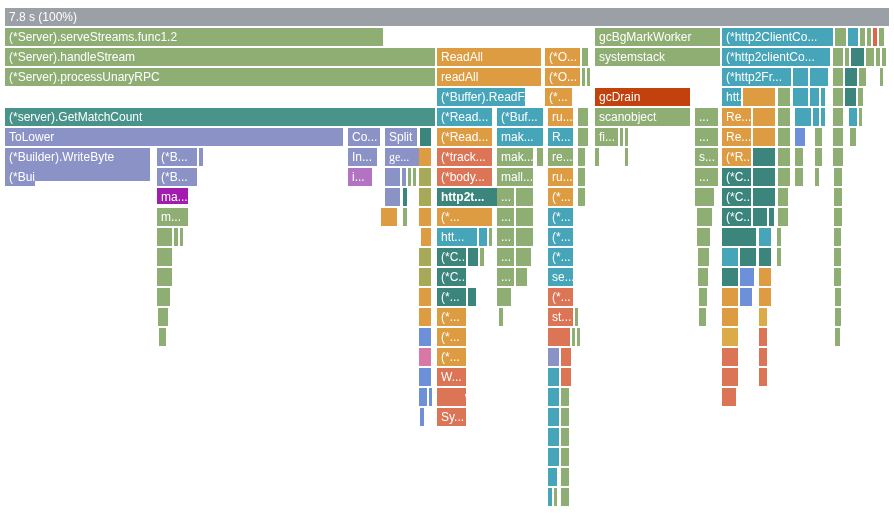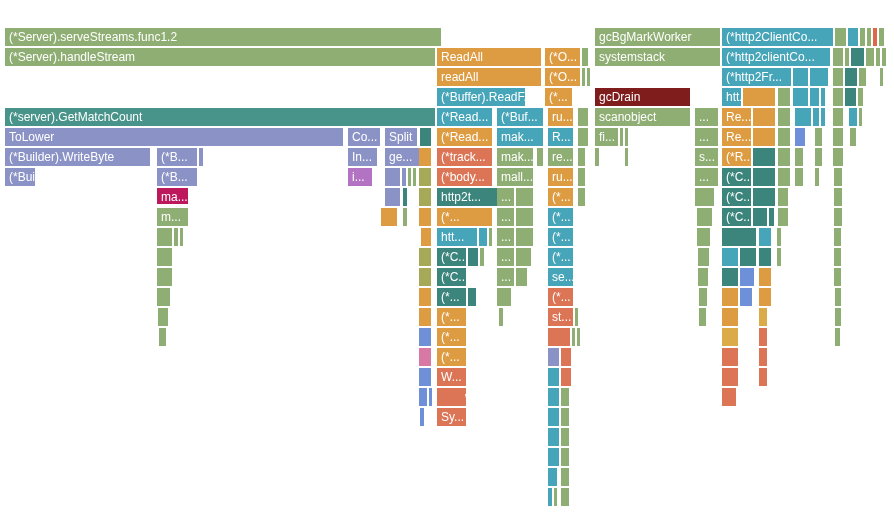--- a/index.html
+++ b/index.html
@@ -7,55 +7,57 @@
          font-family:"Liberation Sans",sans-serif;}
   .frame{position:absolute;height:18px;line-height:18px;font-size:12px;color:#ffffff;
          overflow:hidden;white-space:nowrap;padding-left:4px;box-sizing:border-box;
          cursor:pointer;}
   .frame.nolabel{padding-left:0;}
 </style>
 </head>
 <body>
 
 <div id="stage">
-    <div class="frame" title="(*Server).serveStreams.func1.2" style="left: 5px; top: 28px; width: 436px; height: 18px; background: rgb(143, 174, 115);">(*Server).serveStreams.func1.2</div>
+    <div class="frame" title="7.8 s (100%)" style="left: 5px; top: 8px; width: 884px; height: 18px; background: rgb(154, 160, 166);">7.8 s (100%)</div>
+    <div class="frame" title="(*Server).serveStreams.func1.2" style="left: 5px; top: 28px; width: 378px; height: 18px; background: rgb(143, 174, 115);">(*Server).serveStreams.func1.2</div>
     <div class="frame" title="gcBgMarkWorker" style="left: 595px; top: 28px; width: 125px; height: 18px; background: rgb(143, 174, 115);">gcBgMarkWorker</div>
     <div class="frame" title="(*http2ClientCo..." style="left: 722px; top: 28px; width: 111px; height: 18px; background: rgb(71, 165, 185);">(*http2ClientCo...</div>
     <div class="frame nolabel" style="left: 835px; top: 28px; width: 11px; height: 18px; background: rgb(143, 174, 115);"></div>
     <div class="frame nolabel" style="left: 848px; top: 28px; width: 10px; height: 18px; background: rgb(71, 165, 185);"></div>
     <div class="frame nolabel" style="left: 860px; top: 28px; width: 5px; height: 18px; background: rgb(143, 174, 115);"></div>
     <div class="frame nolabel" style="left: 867px; top: 28px; width: 4px; height: 18px; background: rgb(143, 174, 115);"></div>
     <div class="frame nolabel" style="left: 873px; top: 28px; width: 4px; height: 18px; background: rgb(224, 101, 74);"></div>
     <div class="frame nolabel" style="left: 879px; top: 28px; width: 5px; height: 18px; background: rgb(143, 174, 115);"></div>
     <div class="frame" title="(*Server).handleStream" style="left: 5px; top: 48px; width: 430px; height: 18px; background: rgb(143, 174, 115);">(*Server).handleStream</div>
     <div class="frame" title="ReadAll" style="left: 437px; top: 48px; width: 104px; height: 18px; background: rgb(222, 156, 66);">ReadAll</div>
     <div class="frame" title="(*O..." style="left: 545px; top: 48px; width: 35px; height: 18px; background: rgb(222, 156, 66);">(*O...</div>
     <div class="frame nolabel" style="left: 582px; top: 48px; width: 6px; height: 18px; background: rgb(143, 174, 115);"></div>
     <div class="frame" title="systemstack" style="left: 595px; top: 48px; width: 125px; height: 18px; background: rgb(143, 174, 115);">systemstack</div>
     <div class="frame" title="(*http2clientCo..." style="left: 722px; top: 48px; width: 108px; height: 18px; background: rgb(71, 165, 185);">(*http2clientCo...</div>
     <div class="frame nolabel" style="left: 833px; top: 48px; width: 10px; height: 18px; background: rgb(143, 174, 115);"></div>
     <div class="frame nolabel" style="left: 845px; top: 48px; width: 4px; height: 18px; background: rgb(143, 174, 115);"></div>
     <div class="frame nolabel" style="left: 851px; top: 48px; width: 13px; height: 18px; background: rgb(59, 133, 124);"></div>
     <div class="frame nolabel" style="left: 866px; top: 48px; width: 8px; height: 18px; background: rgb(143, 174, 115);"></div>
     <div class="frame nolabel" style="left: 876px; top: 48px; width: 4px; height: 18px; background: rgb(143, 174, 115);"></div>
     <div class="frame nolabel" style="left: 882px; top: 48px; width: 4px; height: 18px; background: rgb(143, 174, 115);"></div>
+    <div class="frame" title="(*Server).processUnaryRPC" style="left: 5px; top: 68px; width: 430px; height: 18px; background: rgb(143, 174, 115);">(*Server).processUnaryRPC</div>
     <div class="frame" title="readAll" style="left: 437px; top: 68px; width: 104px; height: 18px; background: rgb(222, 156, 66);">readAll</div>
     <div class="frame" title="(*O..." style="left: 545px; top: 68px; width: 35px; height: 18px; background: rgb(222, 156, 66);">(*O...</div>
     <div class="frame nolabel" style="left: 582px; top: 68px; width: 3px; height: 18px; background: rgb(143, 174, 115);"></div>
     <div class="frame nolabel" style="left: 587px; top: 68px; width: 3px; height: 18px; background: rgb(143, 174, 115);"></div>
     <div class="frame" title="(*http2Fr..." style="left: 722px; top: 68px; width: 69px; height: 18px; background: rgb(71, 165, 185);">(*http2Fr...</div>
     <div class="frame nolabel" style="left: 793px; top: 68px; width: 15px; height: 18px; background: rgb(71, 165, 185);"></div>
     <div class="frame nolabel" style="left: 810px; top: 68px; width: 18px; height: 18px; background: rgb(71, 165, 185);"></div>
     <div class="frame nolabel" style="left: 833px; top: 68px; width: 10px; height: 18px; background: rgb(143, 174, 115);"></div>
     <div class="frame nolabel" style="left: 845px; top: 68px; width: 12px; height: 18px; background: rgb(59, 133, 124);"></div>
     <div class="frame nolabel" style="left: 859px; top: 68px; width: 7px; height: 18px; background: rgb(143, 174, 115);"></div>
     <div class="frame nolabel" style="left: 880px; top: 68px; width: 3px; height: 18px; background: rgb(143, 174, 115);"></div>
     <div class="frame" title="(*Buffer).ReadF..." style="left: 437px; top: 88px; width: 88px; height: 18px; background: rgb(71, 165, 185);">(*Buffer).ReadF...</div>
     <div class="frame" title="(*..." style="left: 545px; top: 88px; width: 27px; height: 18px; background: rgb(222, 156, 66);">(*...</div>
-    <div class="frame" title="gcDrain" style="left: 595px; top: 88px; width: 95px; height: 18px; background: #7f1d1d;">gcDrain</div>
+    <div class="frame" title="gcDrain" style="left: 595px; top: 88px; width: 95px; height: 18px; background: #c2410c;">gcDrain</div>
     <div class="frame" title="htt..." style="left: 722px; top: 88px; width: 19px; height: 18px; background: rgb(71, 165, 185);">htt...</div>
     <div class="frame nolabel" style="left: 743px; top: 88px; width: 32px; height: 18px; background: rgb(222, 156, 66);"></div>
     <div class="frame nolabel" style="left: 778px; top: 88px; width: 12px; height: 18px; background: rgb(143, 174, 115);"></div>
     <div class="frame nolabel" style="left: 793px; top: 88px; width: 15px; height: 18px; background: rgb(71, 165, 185);"></div>
     <div class="frame nolabel" style="left: 810px; top: 88px; width: 9px; height: 18px; background: rgb(71, 165, 185);"></div>
     <div class="frame nolabel" style="left: 821px; top: 88px; width: 4px; height: 18px; background: rgb(71, 165, 185);"></div>
     <div class="frame nolabel" style="left: 833px; top: 88px; width: 10px; height: 18px; background: rgb(143, 174, 115);"></div>
     <div class="frame nolabel" style="left: 845px; top: 88px; width: 11px; height: 18px; background: rgb(59, 133, 124);"></div>
     <div class="frame nolabel" style="left: 858px; top: 88px; width: 5px; height: 18px; background: rgb(143, 174, 115);"></div>
     <div class="frame" title="(*server).GetMatchCount" style="left: 5px; top: 108px; width: 430px; height: 18px; background: rgb(73, 148, 138);">(*server).GetMatchCount</div>
@@ -86,25 +88,25 @@
     <div class="frame nolabel" style="left: 620px; top: 128px; width: 3px; height: 18px; background: rgb(143, 174, 115);"></div>
     <div class="frame nolabel" style="left: 625px; top: 128px; width: 3px; height: 18px; background: rgb(143, 174, 115);"></div>
     <div class="frame" title="..." style="left: 695px; top: 128px; width: 23px; height: 18px; background: rgb(143, 174, 115);">...</div>
     <div class="frame" title="Re..." style="left: 722px; top: 128px; width: 29px; height: 18px; background: rgb(222, 156, 66);">Re...</div>
     <div class="frame nolabel" style="left: 753px; top: 128px; width: 22px; height: 18px; background: rgb(222, 156, 66);"></div>
     <div class="frame nolabel" style="left: 778px; top: 128px; width: 12px; height: 18px; background: rgb(143, 174, 115);"></div>
     <div class="frame nolabel" style="left: 795px; top: 128px; width: 10px; height: 18px; background: rgb(110, 144, 217);"></div>
     <div class="frame nolabel" style="left: 815px; top: 128px; width: 7px; height: 18px; background: rgb(143, 174, 115);"></div>
     <div class="frame nolabel" style="left: 833px; top: 128px; width: 10px; height: 18px; background: rgb(143, 174, 115);"></div>
     <div class="frame nolabel" style="left: 850px; top: 128px; width: 6px; height: 18px; background: rgb(143, 174, 115);"></div>
-    <div class="frame" title="(*Builder).WriteByte" style="left: 5px; top: 148px; width: 145px; height: 18px; background: rgb(139, 147, 198);">(*Builder).WriteByte</div>
+    <div class="frame" title="(*Builder).WriteByte" style="left: 5px; top: 148px; width: 145px; height: 33px; background: rgb(139, 147, 198);">(*Builder).WriteByte</div>
     <div class="frame" title="(*B..." style="left: 157px; top: 148px; width: 40px; height: 18px; background: rgb(139, 147, 198);">(*B...</div>
     <div class="frame nolabel" style="left: 199px; top: 148px; width: 4px; height: 18px; background: rgb(139, 147, 198);"></div>
     <div class="frame" title="In..." style="left: 348px; top: 148px; width: 29px; height: 18px; background: rgb(139, 147, 198);">In...</div>
-    <div class="frame" title="ge..." style="left: 385px; top: 148px; width: 34px; height: 18px; background: rgb(139, 147, 198);">ge...</div>
+    <div class="frame" title="ge..." style="left: 385px; top: 148px; width: 34px; height: 18px; background: rgb(139, 147, 198); font-family: Liberation Serif, serif;">ge...</div>
     <div class="frame nolabel" style="left: 419px; top: 148px; width: 12px; height: 18px; background: rgb(222, 156, 66);"></div>
     <div class="frame" title="(*track..." style="left: 437px; top: 148px; width: 55px; height: 18px; background: rgb(220, 116, 86);">(*track...</div>
     <div class="frame" title="mak..." style="left: 497px; top: 148px; width: 36px; height: 18px; background: rgb(143, 174, 115);">mak...</div>
     <div class="frame nolabel" style="left: 537px; top: 148px; width: 6px; height: 18px; background: rgb(143, 174, 115);"></div>
     <div class="frame" title="re..." style="left: 548px; top: 148px; width: 25px; height: 18px; background: rgb(143, 174, 115);">re...</div>
     <div class="frame nolabel" style="left: 578px; top: 148px; width: 7px; height: 18px; background: rgb(143, 174, 115);"></div>
     <div class="frame nolabel" style="left: 595px; top: 148px; width: 4px; height: 18px; background: rgb(143, 174, 115);"></div>
     <div class="frame nolabel" style="left: 625px; top: 148px; width: 3px; height: 18px; background: rgb(143, 174, 115);"></div>
     <div class="frame" title="s..." style="left: 695px; top: 148px; width: 23px; height: 18px; background: rgb(143, 174, 115);">s...</div>
     <div class="frame" title="(*R..." style="left: 722px; top: 148px; width: 29px; height: 18px; background: rgb(222, 156, 66);">(*R...</div>
@@ -125,25 +127,25 @@
     <div class="frame" title="mall..." style="left: 497px; top: 168px; width: 36px; height: 18px; background: rgb(143, 174, 115);">mall...</div>
     <div class="frame" title="ru..." style="left: 548px; top: 168px; width: 25px; height: 18px; background: rgb(222, 156, 66);">ru...</div>
     <div class="frame nolabel" style="left: 578px; top: 168px; width: 7px; height: 18px; background: rgb(143, 174, 115);"></div>
     <div class="frame" title="..." style="left: 695px; top: 168px; width: 23px; height: 18px; background: rgb(143, 174, 115);">...</div>
     <div class="frame" title="(*C..." style="left: 722px; top: 168px; width: 29px; height: 18px; background: rgb(59, 133, 124);">(*C...</div>
     <div class="frame nolabel" style="left: 753px; top: 168px; width: 22px; height: 18px; background: rgb(59, 133, 124);"></div>
     <div class="frame nolabel" style="left: 778px; top: 168px; width: 12px; height: 18px; background: rgb(143, 174, 115);"></div>
     <div class="frame nolabel" style="left: 795px; top: 168px; width: 8px; height: 18px; background: rgb(143, 174, 115);"></div>
     <div class="frame nolabel" style="left: 815px; top: 168px; width: 4px; height: 18px; background: rgb(143, 174, 115);"></div>
     <div class="frame nolabel" style="left: 834px; top: 168px; width: 8px; height: 18px; background: rgb(143, 174, 115);"></div>
-    <div class="frame" title="ma..." style="left: 157px; top: 188px; width: 31px; height: 16px; background: #be185d;">ma...</div>
+    <div class="frame" title="ma..." style="left: 157px; top: 188px; width: 31px; height: 16px; background: #a21caf;">ma...</div>
     <div class="frame nolabel" style="left: 385px; top: 188px; width: 15px; height: 18px; background: rgb(139, 147, 198);"></div>
     <div class="frame nolabel" style="left: 403px; top: 188px; width: 4px; height: 18px; background: rgb(59, 133, 124);"></div>
     <div class="frame nolabel" style="left: 419px; top: 188px; width: 12px; height: 18px; background: rgb(166, 169, 88);"></div>
-    <div class="frame" title="http2t..." style="left: 437px; top: 188px; width: 75px; height: 18px; background: rgb(59, 133, 124);">http2t...</div>
+    <div class="frame" title="http2t..." style="left: 437px; top: 188px; width: 75px; height: 18px; background: rgb(59, 133, 124); font-weight: bold;">http2t...</div>
     <div class="frame" title="..." style="left: 497px; top: 188px; width: 17px; height: 18px; background: rgb(143, 174, 115);">...</div>
     <div class="frame nolabel" style="left: 516px; top: 188px; width: 17px; height: 18px; background: rgb(143, 174, 115);"></div>
     <div class="frame" title="(*..." style="left: 548px; top: 188px; width: 25px; height: 18px; background: rgb(222, 156, 66);">(*...</div>
     <div class="frame nolabel" style="left: 578px; top: 188px; width: 7px; height: 18px; background: rgb(143, 174, 115);"></div>
     <div class="frame nolabel" style="left: 695px; top: 188px; width: 19px; height: 18px; background: rgb(143, 174, 115);"></div>
     <div class="frame" title="(*C..." style="left: 722px; top: 188px; width: 29px; height: 18px; background: rgb(59, 133, 124);">(*C...</div>
     <div class="frame nolabel" style="left: 753px; top: 188px; width: 22px; height: 18px; background: rgb(59, 133, 124);"></div>
     <div class="frame nolabel" style="left: 778px; top: 188px; width: 10px; height: 18px; background: rgb(143, 174, 115);"></div>
     <div class="frame nolabel" style="left: 834px; top: 188px; width: 8px; height: 18px; background: rgb(143, 174, 115);"></div>
     <div class="frame" title="m..." style="left: 157px; top: 208px; width: 31px; height: 18px; background: rgb(143, 174, 115);">m...</div>

